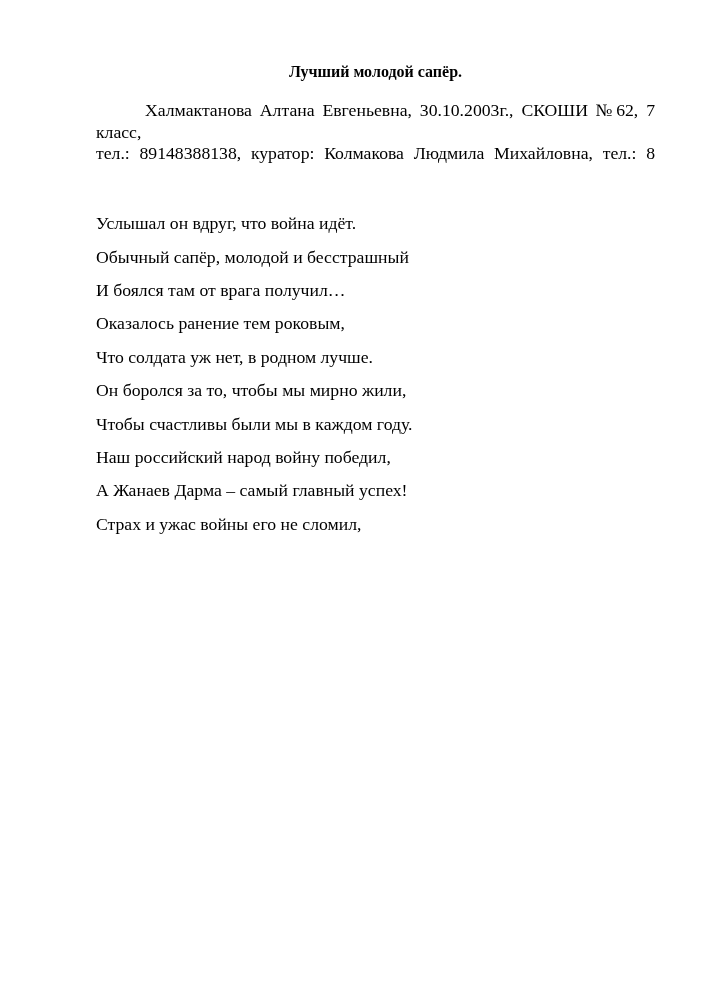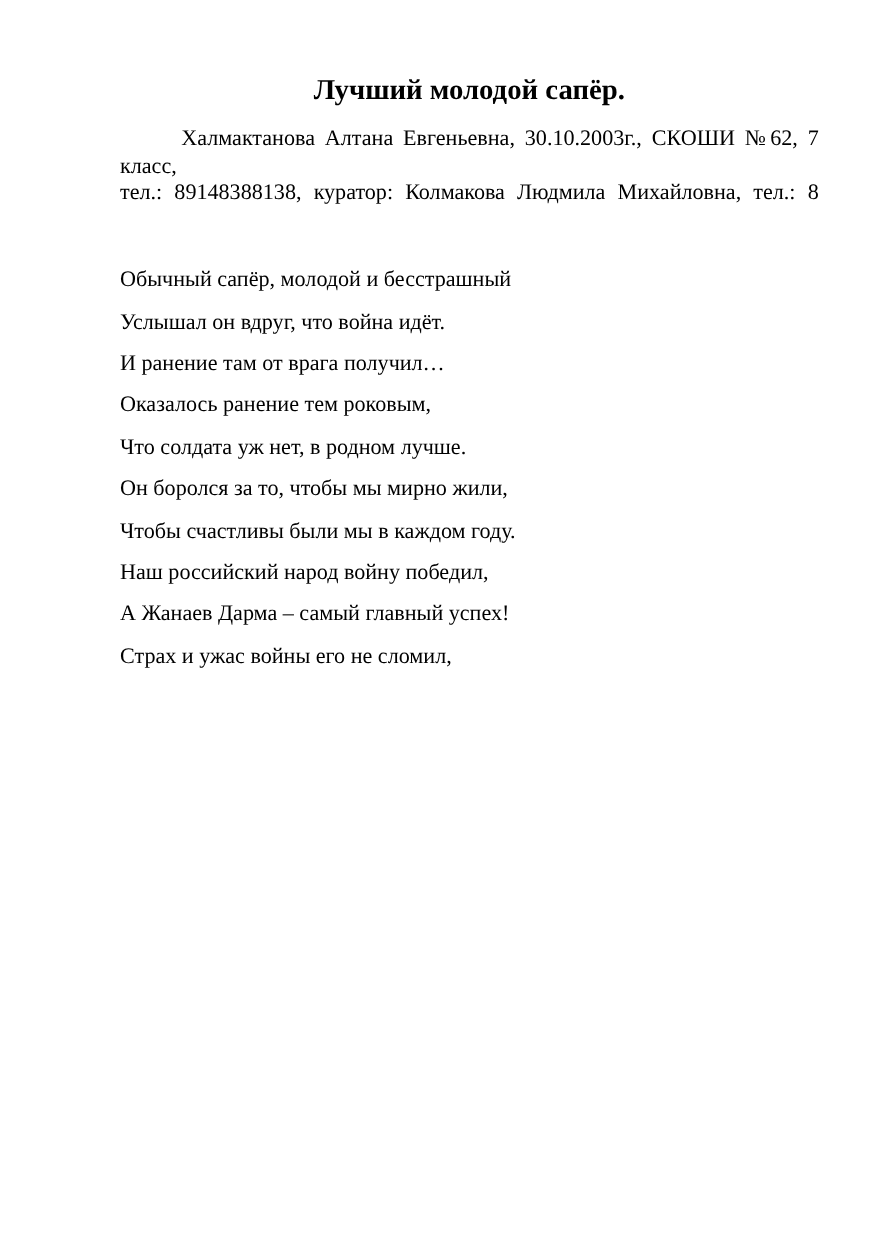--- a/index.html
+++ b/index.html
@@ -21,21 +21,21 @@
     position: absolute;
     left: 96px;
     top: 0;
     width: 559px;
   }
   .title {
     margin: 61px 0 0 0;
     padding: 0;
     text-align: center;
     font-weight: bold;
-    font-size: 23px;
+    font-size: 16px;
     line-height: 22px;
   }
   .byline {
     margin-top: 17px;
     line-height: 21.7px;
   }
   .byline-line.first {
     text-indent: 49px;
   }
   .just {
@@ -61,23 +61,23 @@
   <div class="doc">
 
     <h1 class="title">Лучший молодой сапёр.</h1>
 
     <div class="byline">
       <div class="byline-line first just">Халмактанова Алтана Евгеньевна, 30.10.2003г., СКОШИ №62, 7 класс,</div>
       <div class="byline-line just">тел.: 89148388138, куратор: Колмакова Людмила Михайловна, тел.: 8</div>
     </div>
 
     <div class="poem">
+      <div class="poem-line">Услышал он вдруг, что война идёт.</div>
       <div class="poem-line">Обычный сапёр, молодой и бесстрашный</div>
-      <div class="poem-line">Услышал он вдруг, что война идёт.</div>
-      <div class="poem-line">И ранение там от врага получил…</div>
+      <div class="poem-line">И боялся там от врага получил…</div>
       <div class="poem-line">Оказалось ранение тем роковым,</div>
       <div class="poem-line">Что солдата уж нет, в родном лучше.</div>
       <div class="poem-line">Он боролся за то, чтобы мы мирно жили,</div>
       <div class="poem-line">Чтобы счастливы были мы в каждом году.</div>
       <div class="poem-line">Наш российский народ войну победил,</div>
       <div class="poem-line">А Жанаев Дарма – самый главный успех!</div>
       <div class="poem-line">Страх и ужас войны его не сломил,</div>
     </div>
 
   </div>

